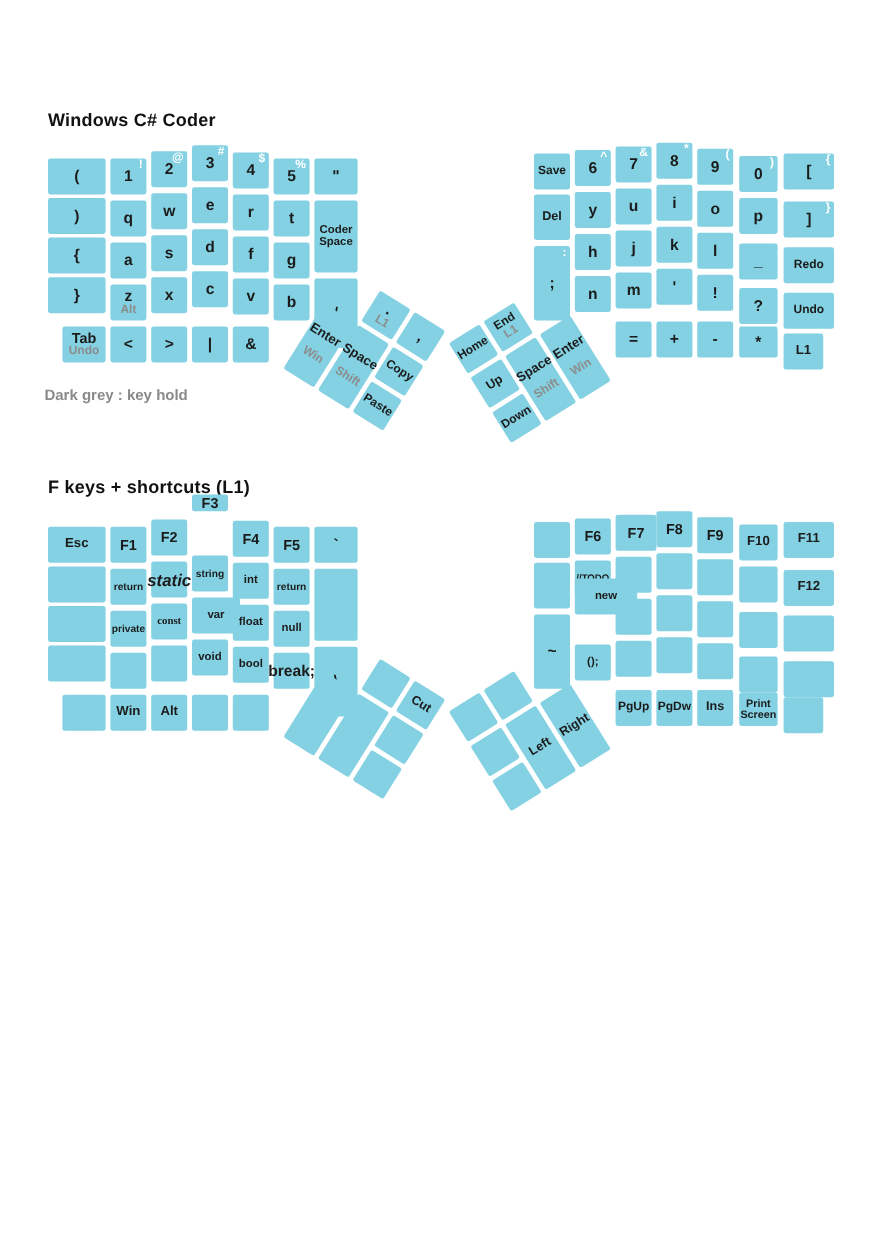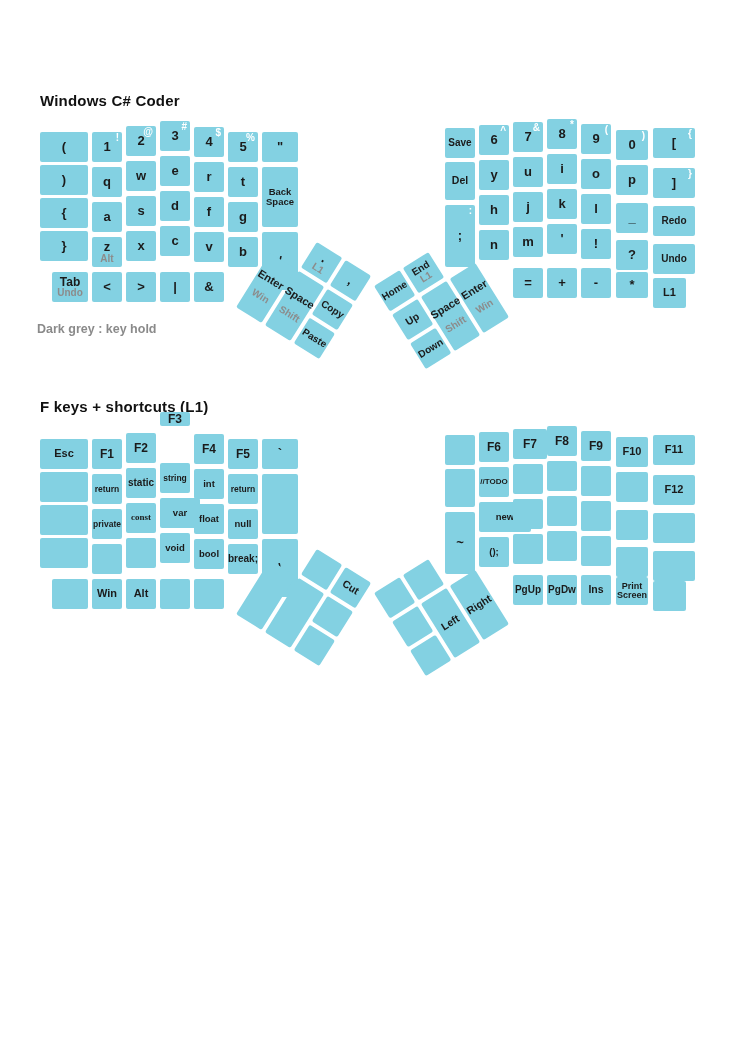--- a/index.html
+++ b/index.html
@@ -125,21 +125,21 @@
       <div class="key" style="left: 228px; top: 154px; width: 30px; height: 30px;">
         <span class="main" style="font-size: 13px;">g</span>
       </div>
       <div class="key" style="left: 228px; top: 189px; width: 30px; height: 30px;">
         <span class="main" style="font-size: 13px;">b</span>
       </div>
       <div class="key" style="left: 262px; top: 84px; width: 36px; height: 30px;">
         <span class="main" style="font-size: 13px;">"</span>
       </div>
       <div class="key" style="left: 262px; top: 119px; width: 36px; height: 60px;">
-        <span class="main" style="font-size: 9.5px;">Back
+        <span class="main" style="font-size: 9.5px;">Coder
 Space</span>
       </div>
       <div class="key" style="left: 262px; top: 184px; width: 36px; height: 58px;">
         <span class="main" style="font-size: 13px;">/</span>
       </div>
       <div class="key" style="left: 445px; top: 80px; width: 30px; height: 30px;">
         <span class="main" style="font-size: 10px;">Save</span>
       </div>
       <div class="key" style="left: 445px; top: 114px; width: 30px; height: 38px;">
         <span class="main" style="font-size: 10.5px;">Del</span>
@@ -305,21 +305,21 @@
         <span class="main" style="font-size: 8.5px;">private</span>
       </div>
       <div class="key" style="left: 92px; top: 496px; width: 30px; height: 30px;"></div>
       <div class="key" style="left: 92px; top: 531px; width: 30px; height: 30px;">
         <span class="main" style="font-size: 11px;">Win</span>
       </div>
       <div class="key" style="left: 126px; top: 385px; width: 30px; height: 30px;">
         <span class="main" style="font-size: 12px;">F2</span>
       </div>
       <div class="key" style="left: 126px; top: 420px; width: 30px; height: 30px;">
-        <span class="main" style="font-size: 10px;">static</span>
+        <span class="main" style="font-size: 14px; font-style: italic;">static</span>
       </div>
       <div class="key" style="left: 126px; top: 455px; width: 30px; height: 30px; font-family: Liberation Serif, serif;">
         <span class="main" style="font-size: 9px;">const</span>
       </div>
       <div class="key" style="left: 126px; top: 490px; width: 30px; height: 30px;"></div>
       <div class="key" style="left: 126px; top: 531px; width: 30px; height: 30px;">
         <span class="main" style="font-size: 11px;">Alt</span>
       </div>
       <div class="key" style="left: 160px; top: 364px; width: 30px; height: 14px;">
         <span class="main" style="font-size: 12px;">F3</span>
@@ -350,41 +350,41 @@
       <div class="key" style="left: 228px; top: 391px; width: 30px; height: 30px;">
         <span class="main" style="font-size: 12px;">F5</span>
       </div>
       <div class="key" style="left: 228px; top: 426px; width: 30px; height: 30px;">
         <span class="main" style="font-size: 8.5px;">return</span>
       </div>
       <div class="key" style="left: 228px; top: 461px; width: 30px; height: 30px;">
         <span class="main" style="font-size: 9.5px;">null</span>
       </div>
       <div class="key" style="left: 228px; top: 496px; width: 30px; height: 30px;">
-        <span class="main" style="font-size: 10px;">break;</span>
+        <span class="main" style="font-size: 13px;">break;</span>
       </div>
       <div class="key" style="left: 262px; top: 391px; width: 36px; height: 30px;">
         <span class="main" style="font-size: 13px;">`</span>
       </div>
       <div class="key" style="left: 262px; top: 426px; width: 36px; height: 60px;"></div>
       <div class="key" style="left: 262px; top: 491px; width: 36px; height: 58px;">
         <span class="main" style="font-size: 13px;">\</span>
       </div>
       <div class="key" style="left: 445px; top: 387px; width: 30px; height: 30px;"></div>
       <div class="key" style="left: 445px; top: 421px; width: 30px; height: 38px;"></div>
       <div class="key" style="left: 445px; top: 464px; width: 30px; height: 62px;">
         <span class="main" style="font-size: 13px;">~</span>
       </div>
       <div class="key" style="left: 479px; top: 384px; width: 30px; height: 30px;">
         <span class="main" style="font-size: 12px;">F6</span>
       </div>
       <div class="key" style="left: 479px; top: 419px; width: 30px; height: 30px;">
         <span class="main" style="font-size: 8px;">//TODO</span>
       </div>
-      <div class="key" style="left: 479px; top: 454px; width: 52px; height: 30px;">
+      <div class="key" style="left: 479px; top: 434px; width: 52px; height: 30px;">
         <span class="main" style="font-size: 9.5px;">new</span>
       </div>
       <div class="key" style="left: 479px; top: 489px; width: 30px; height: 30px;">
         <span class="main" style="font-size: 9.5px;">();</span>
       </div>
       <div class="key" style="left: 513px; top: 381px; width: 34px; height: 30px;">
         <span class="main" style="font-size: 12px;">F7</span>
       </div>
       <div class="key" style="left: 513px; top: 416px; width: 30px; height: 30px;"></div>
       <div class="key" style="left: 513px; top: 451px; width: 30px; height: 30px;"></div>

